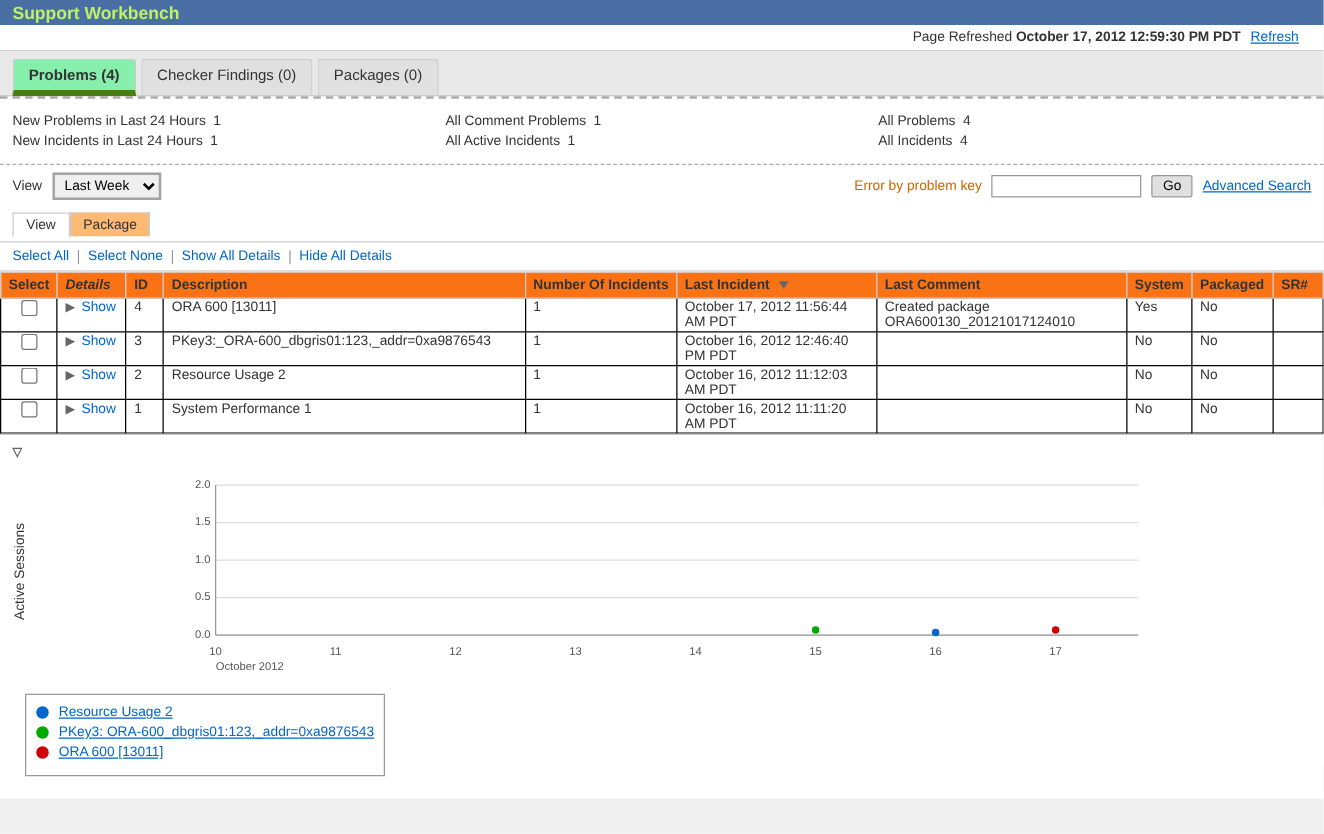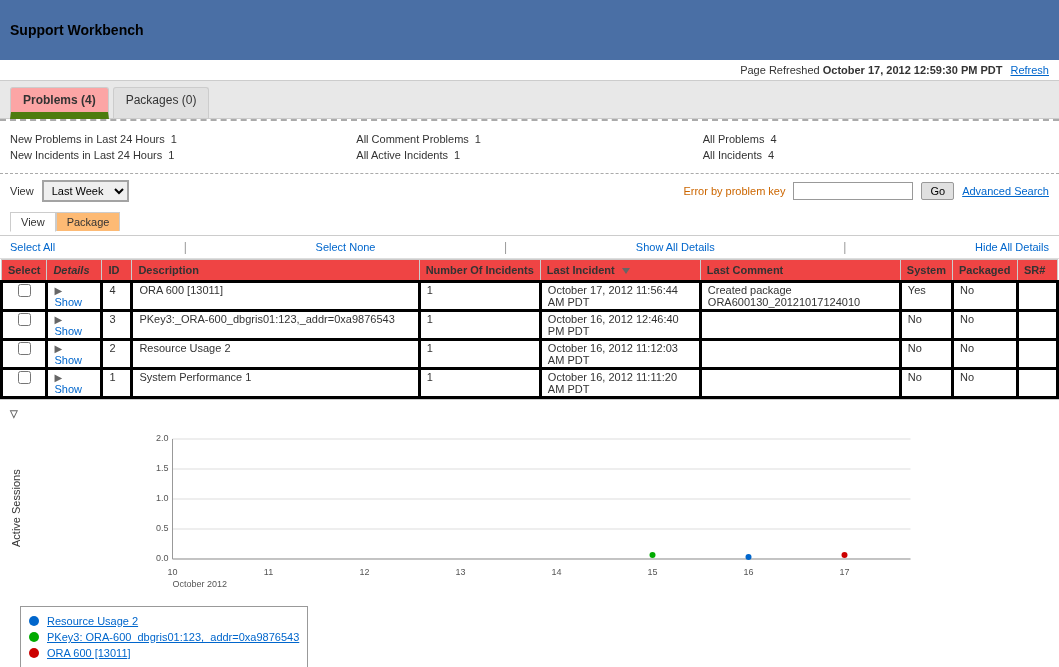--- a/index.html
+++ b/index.html
@@ -1,54 +1,54 @@
 <!DOCTYPE html>
 <html><head>
   <meta charset="utf-8">
   <style>
     * { box-sizing: border-box; margin: 0; padding: 0; }
     body { font-family: Arial, Helvetica, sans-serif; font-size: 12px; background: #f0f0f0; color: #333; }
     
-    .app-header { background: #4a6fa5; padding: 22px 10px; color: #000000; font-size: 14px; font-weight: bold; }
-    
-    .top-bar { background: #fff; padding: 4px 10px; display: flex; align-items: center; justify-content: flex-end; font-size: 11px; border-bottom: 1px solid #ccc; }
+    .app-header { background: #4a6fa5; padding: 2px 10px; color: #bef264; font-size: 14px; font-weight: bold; }
+    
+    .top-bar { background: #fff; padding: 4px 20px; display: flex; align-items: center; justify-content: flex-end; font-size: 11px; border-bottom: 1px solid #ccc; }
     .top-bar .refresh-link { color: #0066cc; cursor: pointer; text-decoration: underline; margin-left: 8px; }
     
     .main-content { background: #fff; margin: 0; padding: 0; }
     
     .tabs-bar { background: #e8e8e8; padding: 6px 10px 0; border-bottom: 1px solid #ccc; display: flex; gap: 4px; }
     .tab { padding: 5px 12px; border: 1px solid #ccc; border-bottom: none; border-radius: 3px 3px 0 0; cursor: pointer; font-size: 12px; background: #e0e0e0; }
-    .tab.active { background: #fca5a5; border-bottom: 7px solid #4d7c0f; margin-bottom: -1px; font-weight: bold; }
+    .tab.active { background: #86efac; border-bottom: 5px solid #4d7c0f; margin-bottom: -1px; font-weight: bold; }
     
     .summary-section { padding: 8px 10px; border-bottom: 1px dashed #aaa; display: flex; gap: 0; }
     .summary-col { flex: 1; }
     .summary-row { display: flex; align-items: center; margin-bottom: 4px; gap: 6px; }
     .summary-label { font-size: 11px; color: #333; }
     .summary-value { font-size: 11px; color: #333; }
     
     .filter-bar { padding: 6px 10px; display: flex; align-items: center; gap: 8px; }
     .filter-bar label { font-size: 11px; }
     .view-select { padding: 2px 4px; font-size: 11px; border: 2px solid #a3a3a3; }
     .filter-label { margin-left: auto; font-size: 11px; color: #cc6600; }
     .filter-input { border: 1px solid #999; padding: 2px 4px; font-size: 11px; width: 120px; }
     .go-btn { padding: 2px 8px; font-size: 11px; border: 1px solid #999; background: #e0e0e0; cursor: pointer; border-radius: 2px; }
     .adv-search-link { color: #0066cc; cursor: pointer; text-decoration: underline; font-size: 11px; }
     
     .view-pkg-tabs { padding: 4px 10px; display: flex; gap: 0; border-bottom: 1px solid #ccc; }
     .view-tab { padding: 3px 10px; border: 1px solid #ccc; border-bottom: none; cursor: pointer; font-size: 11px; background: #fdba74; }
     .view-tab.active { background: #fff; border-bottom: 1px solid #fff; margin-bottom: -1px; }
     
-    .action-bar { padding: 4px 10px; display: flex; gap: 0; align-items: center; border-bottom: 1px solid #ddd; justify-content: space-between; }
+    .action-bar { padding: 4px 10px; display: flex; gap: 0; align-items: center; border-bottom: 1px solid #ddd; }
     .action-link { color: #0066cc; cursor: pointer; font-size: 11px; text-decoration: none; }
     .action-sep { color: #999; margin: 0 6px; }
     
     .table-container { overflow-x: auto; }
     table { width: 100%; border-collapse: collapse; font-size: 11px; }
-    table th { background: #ef4444; border: 1px solid #ccc; padding: 4px 6px; text-align: left; font-weight: bold; white-space: nowrap; }
-    table td { border: 3px solid #000000; padding: 1px 6px; vertical-align: top; }
+    table th { background: #f97316; border: 1px solid #ccc; padding: 4px 6px; text-align: left; font-weight: bold; white-space: nowrap; }
+    table td { border: 1px solid #000000; padding: 1px 6px; vertical-align: top; }
     
     .th-select { width: 40px; }
     .th-details { width: 55px; font-style: italic; }
     .th-id { width: 30px; }
     .th-incidents { width: 70px; }
     .th-lastinc { width: 160px; }
     .th-comment { width: 200px; }
     .th-active { width: 45px; }
     .th-packaged { width: 65px; }
     .th-sr { width: 40px; }
@@ -91,20 +91,21 @@
 <div class="top-bar">
   <span>Page Refreshed</span>&nbsp;
   <strong>October 17, 2012 12:59:30 PM PDT</strong>
   <a class="refresh-link">Refresh</a>
 </div>
 
 <div class="main-content">
 
   <div class="tabs-bar">
     <div class="tab active">Problems (4)</div>
+    <div class="tab">Checker Findings (0)</div>
     <div class="tab">Packages (0)</div>
   </div>
 
   <div class="dashed-border"></div>
 
   <div class="summary-section">
     <div class="summary-col">
       <div class="summary-row">
         <span class="summary-label">New Problems in Last 24 Hours</span>
         <span class="summary-value">1</span>

